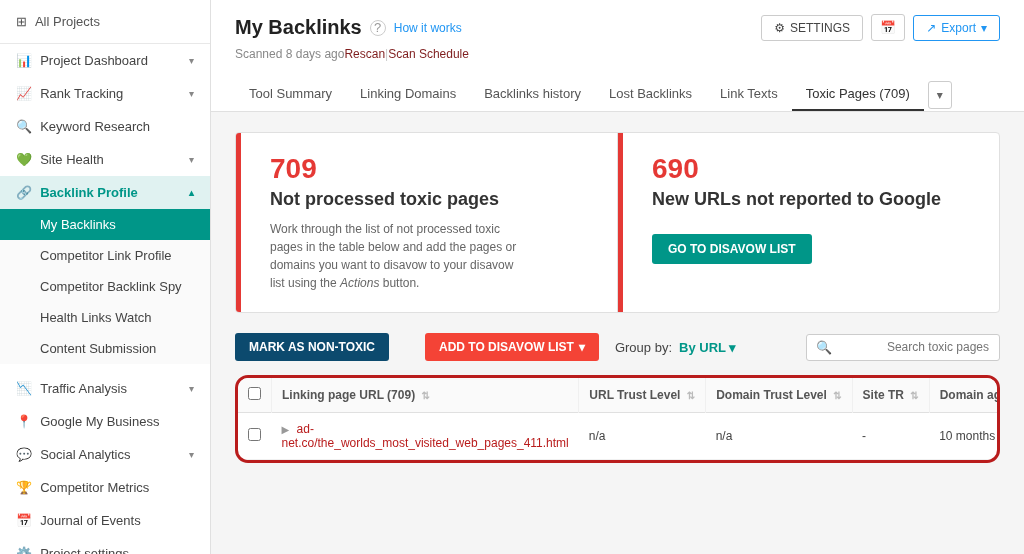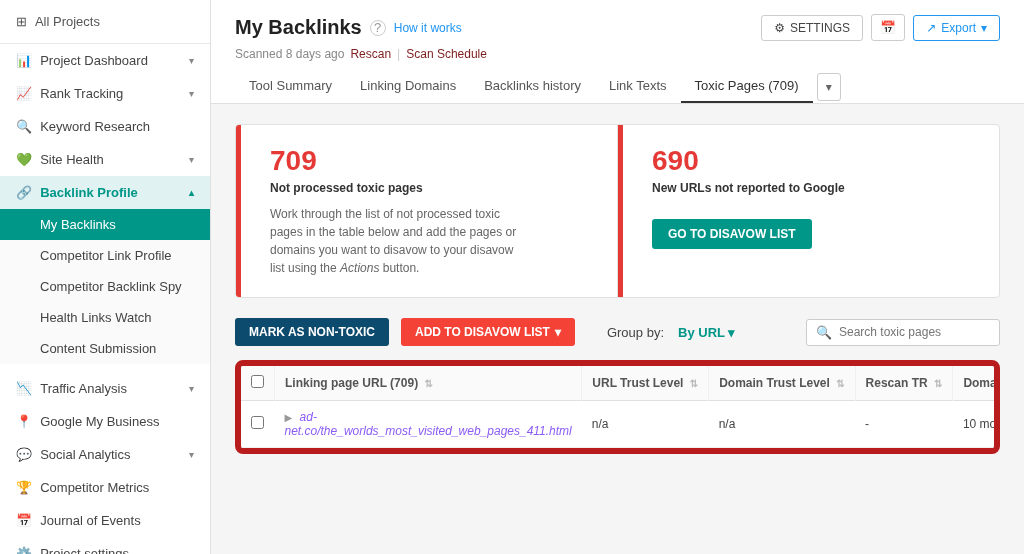--- a/index.html
+++ b/index.html
@@ -127,24 +127,23 @@
       cursor: pointer;
       font-size: 12px;
       color: #2196f3;
       display: flex;
       align-items: center;
       gap: 5px;
     }
     .scan-row {
       font-size: 12px;
       color: #888;
-      margin-bottom: 8px;
-      display: flex;
-      align-items: center;
-      gap: 6px;
+      margin-bottom: 16px;
+      display: flex;
+      align-items: center;
     }
     .scan-row a { color: #7f1d1d; text-decoration: none; cursor: pointer; }
     .scan-row .divider { color: #ccc; }
 
     
     .tabs {
       display: flex;
       align-items: center;
       gap: 0;
       border-top: 1px solid transparent;
@@ -203,21 +202,21 @@
       left: 0; top: 0; bottom: 0;
       width: 5px;
     }
     .card-number {
       font-size: 28px;
       font-weight: bold;
       margin-bottom: 4px;
       padding-left: 10px;
     }
     .card-title {
-      font-size: 12px;
+      font-size: 18px;
       font-weight: bold;
       margin-bottom: 10px;
       padding-left: 10px;
     }
     .card-desc {
       font-size: 12px;
       color: #666;
       line-height: 1.5;
       padding-left: 10px;
       max-width: 260px;
@@ -259,28 +258,29 @@
       color: #fff;
       border: none;
       padding: 7px 14px;
       border-radius: 3px;
       cursor: pointer;
       font-size: 12px;
       font-weight: bold;
       display: flex;
       align-items: flex-end;
       gap: 5px;
+      margin-left: 24px;
     }
     .group-by {
       display: flex;
       align-items: center;
-      gap: 14px;
+      gap: 7px;
       font-size: 13px;
       color: #444;
-      margin-left: 20px;
+      margin-left: 4px;
     }
     .group-by-select {
       color: #009688;
       font-size: 13px;
       font-weight: bold;
       cursor: pointer;
       display: flex;
       align-items: center;
       gap: 3px;
       border: none;
@@ -295,28 +295,29 @@
       background: #fff;
       padding: 5px 10px;
       gap: 6px;
     }
     .search-box input {
       border: none;
       outline: none;
       font-size: 12px;
       color: #555;
       width: 150px;
+      text-align: right;
     }
     .search-icon { color: #999; font-size: 13px; }
 
     
     .table-wrap {
       background: #fff;
-      border: 6px solid #b91c1c;
-      border-radius: 8px;
+      border: 3px solid #b91c1c;
+      border-radius: 13px;
       overflow: hidden;
     }
     table {
       width: 100%;
       border-collapse: collapse;
       font-size: 12px;
     }
     thead tr {
       background: #fafafa;
       border-bottom: 1px solid #e0e0e0;
@@ -339,21 +340,21 @@
       vertical-align: middle;
     }
     .checkbox-cell { width: 30px; }
     input[type=checkbox] { cursor: pointer; }
     .expand-btn {
       color: #999;
       cursor: pointer;
       margin-right: 4px;
       font-size: 10px;
     }
-    .url-link { color: #8b5cf6; text-decoration: none; cursor: pointer; font-style: italic; }
+    .url-link { color: #b91c1c; text-decoration: none; cursor: pointer; }
   </style>
 </head>
 <body>
 
 <div id="sidebar">
   <div class="sidebar-top">
     <span>⊞</span>
     <span>All Projects</span>
   </div>
 
@@ -497,20 +498,23 @@
 
     <div class="tabs">
       <div class="tab">
         <span>Tool Summary</span>
       </div>
       <div class="tab">
         <span>Linking Domains</span>
       </div>
       <div class="tab">
         <span>Backlinks history</span>
+      </div>
+      <div class="tab">
+        <span>Lost Backlinks</span>
       </div>
       <div class="tab">
         <span>Link Texts</span>
       </div>
       <div class="tab active">
         <span>Toxic Pages (709)</span>
       </div>
       <button class="tab-more">▾</button>
     </div>
   </div>
@@ -566,21 +570,21 @@
             </th>
             <th>
               <span>URL Trust Level</span>
               <span class="sort-icon">⇅</span>
             </th>
             <th>
               <span>Domain Trust Level</span>
               <span class="sort-icon">⇅</span>
             </th>
             <th>
-              <span>Rescan TR</span>
+              <span>Site TR</span>
               <span class="sort-icon">⇅</span>
             </th>
             <th>
               <span>Domain age</span>
               
             </th>
 
           </tr>
         </thead>
         <tbody>

